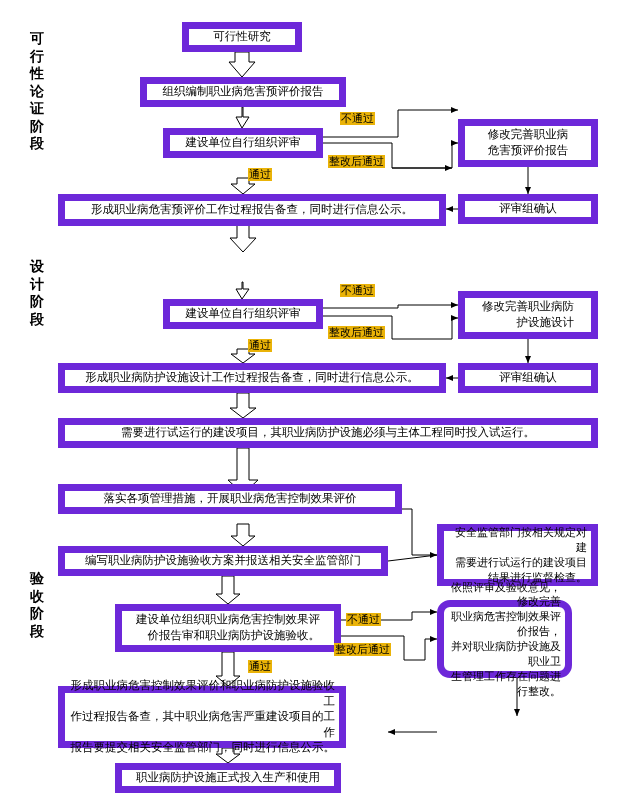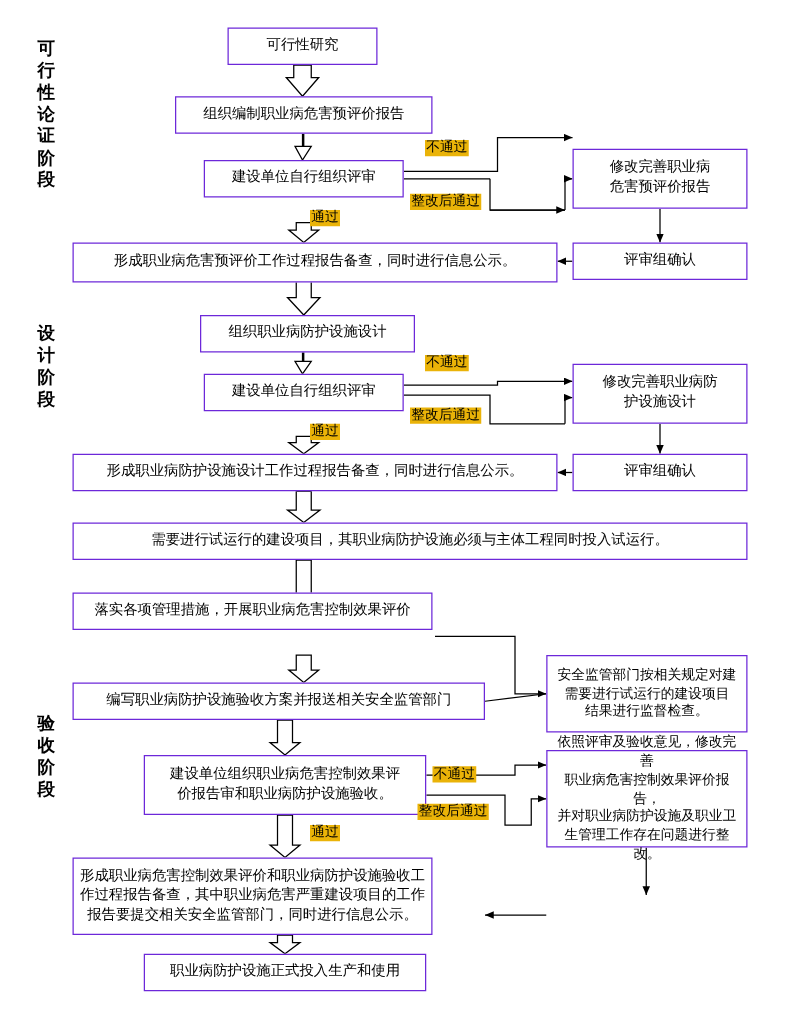--- a/index.html
+++ b/index.html
@@ -8,26 +8,26 @@
     background:#ffffff;
     font-family:"Liberation Sans","DejaVu Sans",sans-serif;
     color:#000;
     position:relative;
     overflow:hidden;
   }
   #canvas{position:absolute;left:0;top:0;width:633px;height:809px;}
   .box{
     position:absolute;
     box-sizing:border-box;
-    border:1px solid #6d28d9;
+    border:7px solid #6d28d9;
     background:#fff;
     display:flex;
     align-items:center;
     justify-content:center;
-    text-align:center;
+    text-align:right;
     font-size:11.5px;
     line-height:1.35;
     padding:2px 4px;
     white-space:pre-line;
   }
   .stage-label{
     position:absolute;
     font-size:14px;
     font-weight:bold;
     line-height:1.25;
@@ -102,37 +102,36 @@
   <div class="stage-label" style="left:24px;top:570px;">验收阶段</div>
 
   <div class="box" style="left:182px;top:22px;width:120px;height:30px;">可行性研究</div>
   <div class="box" style="left:140px;top:77px;width:206px;height:30px;">组织编制职业病危害预评价报告</div>
   <div class="box" style="left:163px;top:128px;width:160px;height:30px;">建设单位自行组织评审</div>
   <div class="box" style="left:458px;top:119px;width:140px;height:48px;">修改完善职业病
 危害预评价报告</div>
   <div class="box" style="left:58px;top:194px;width:388px;height:32px;">形成职业病危害预评价工作过程报告备查，同时进行信息公示。</div>
   <div class="box" style="left:458px;top:194px;width:140px;height:30px;">评审组确认</div>
 
-  <div class="box" style="left:160px;top:252px;width:172px;height:30px;">组织职业病防护设施设计</div>
   <div class="box" style="left:163px;top:299px;width:160px;height:30px;">建设单位自行组织评审</div>
   <div class="box" style="left:458px;top:291px;width:140px;height:48px;">修改完善职业病防
 护设施设计</div>
   <div class="box" style="left:58px;top:363px;width:388px;height:30px;">形成职业病防护设施设计工作过程报告备查，同时进行信息公示。</div>
   <div class="box" style="left:458px;top:363px;width:140px;height:30px;">评审组确认</div>
 
   <div class="box" style="left:58px;top:418px;width:540px;height:30px;">需要进行试运行的建设项目，其职业病防护设施必须与主体工程同时投入试运行。</div>
 
-  <div class="box" style="left:58px;top:474px;width:288px;height:30px;">落实各项管理措施，开展职业病危害控制效果评价</div>
+  <div class="box" style="left:58px;top:484px;width:344px;height:30px;">落实各项管理措施，开展职业病危害控制效果评价</div>
   <div class="box" style="left:58px;top:546px;width:330px;height:30px;">编写职业病防护设施验收方案并报送相关安全监管部门</div>
   <div class="box" style="left:115px;top:604px;width:226px;height:48px;">建设单位组织职业病危害控制效果评
 价报告审和职业病防护设施验收。</div>
   <div class="box" style="left:437px;top:524px;width:161px;height:62px;font-size:11px;">安全监管部门按相关规定对建
 需要进行试运行的建设项目
 结果进行监督检查。</div>
-  <div class="box" style="left:437px;top:600px;width:161px;height:78px;font-size:11px;">依照评审及验收意见，修改完善
+  <div class="box" style="left:437px;top:600px;width:135px;height:78px;font-size:11px;border-radius:13px;">依照评审及验收意见，修改完善
 职业病危害控制效果评价报告，
 并对职业病防护设施及职业卫
 生管理工作存在问题进行整改。</div>
   <div class="box" style="left:58px;top:686px;width:288px;height:62px;">形成职业病危害控制效果评价和职业病防护设施验收工
 作过程报告备查，其中职业病危害严重建设项目的工作
 报告要提交相关安全监管部门，同时进行信息公示。</div>
   <div class="box" style="left:115px;top:763px;width:226px;height:30px;">职业病防护设施正式投入生产和使用</div>
 
   <div class="edge-label" style="left:340px;top:112px;">不通过</div>
   <div class="edge-label" style="left:328px;top:155px;">整改后通过</div>

